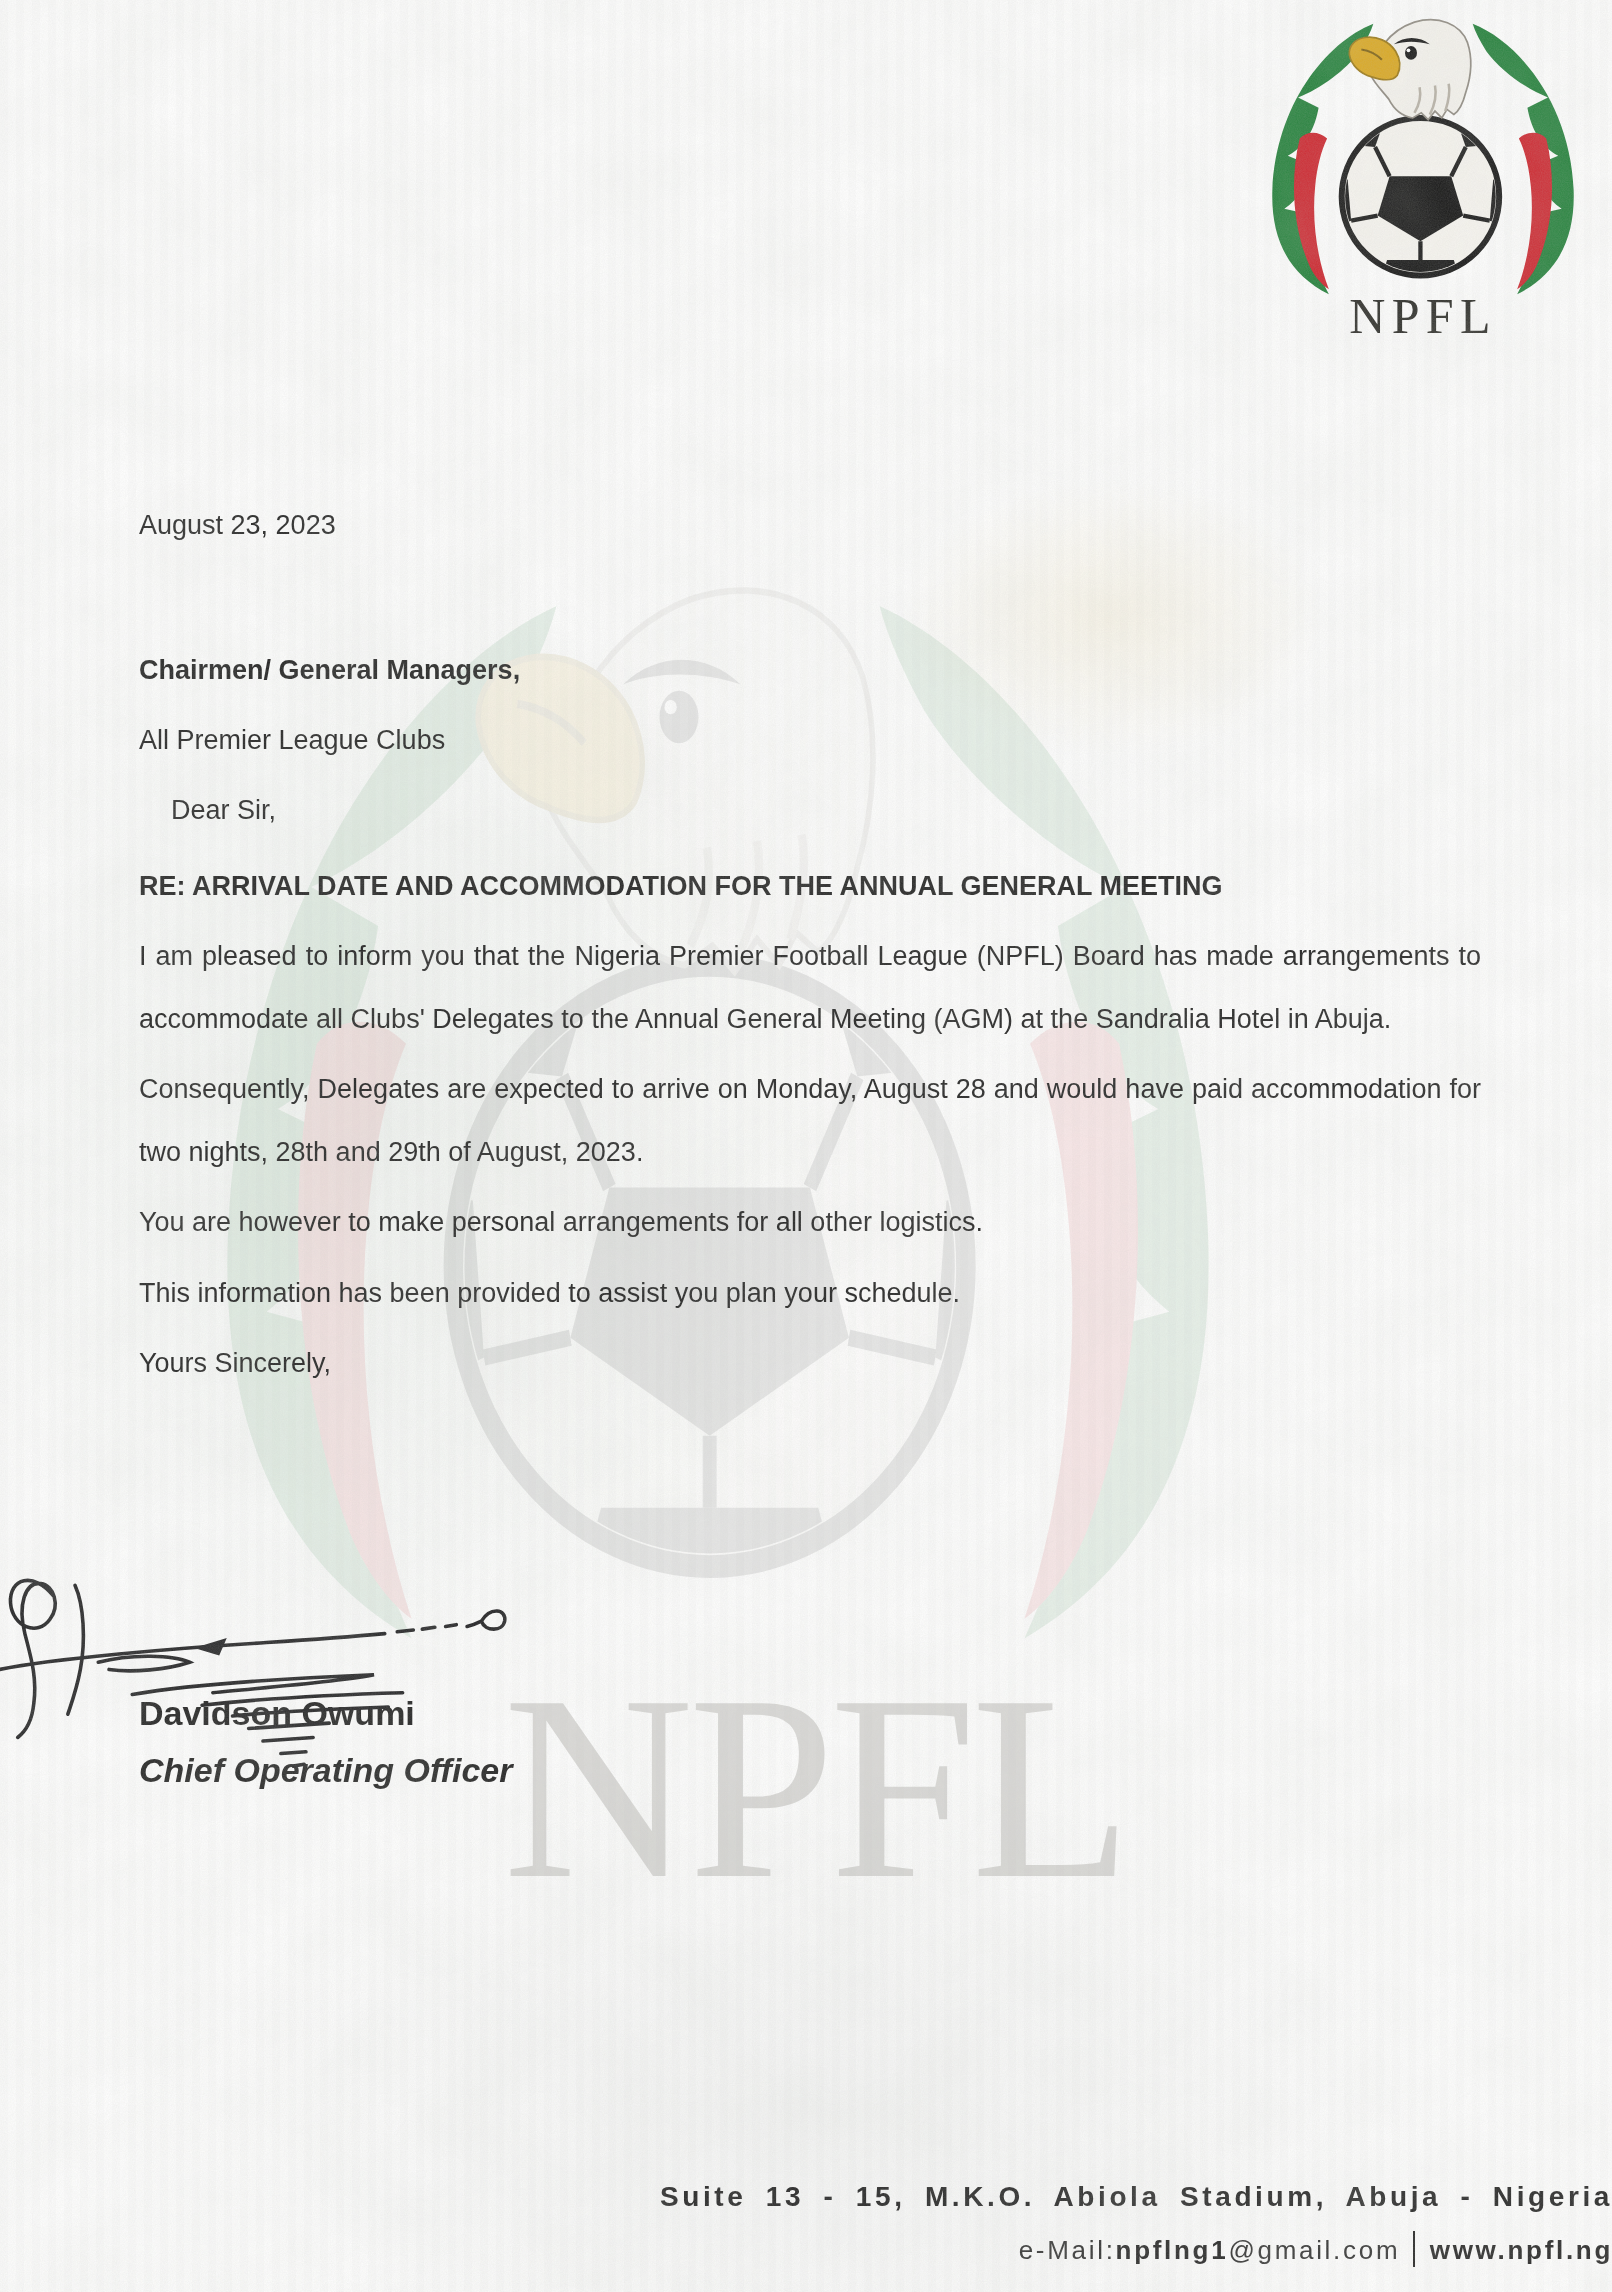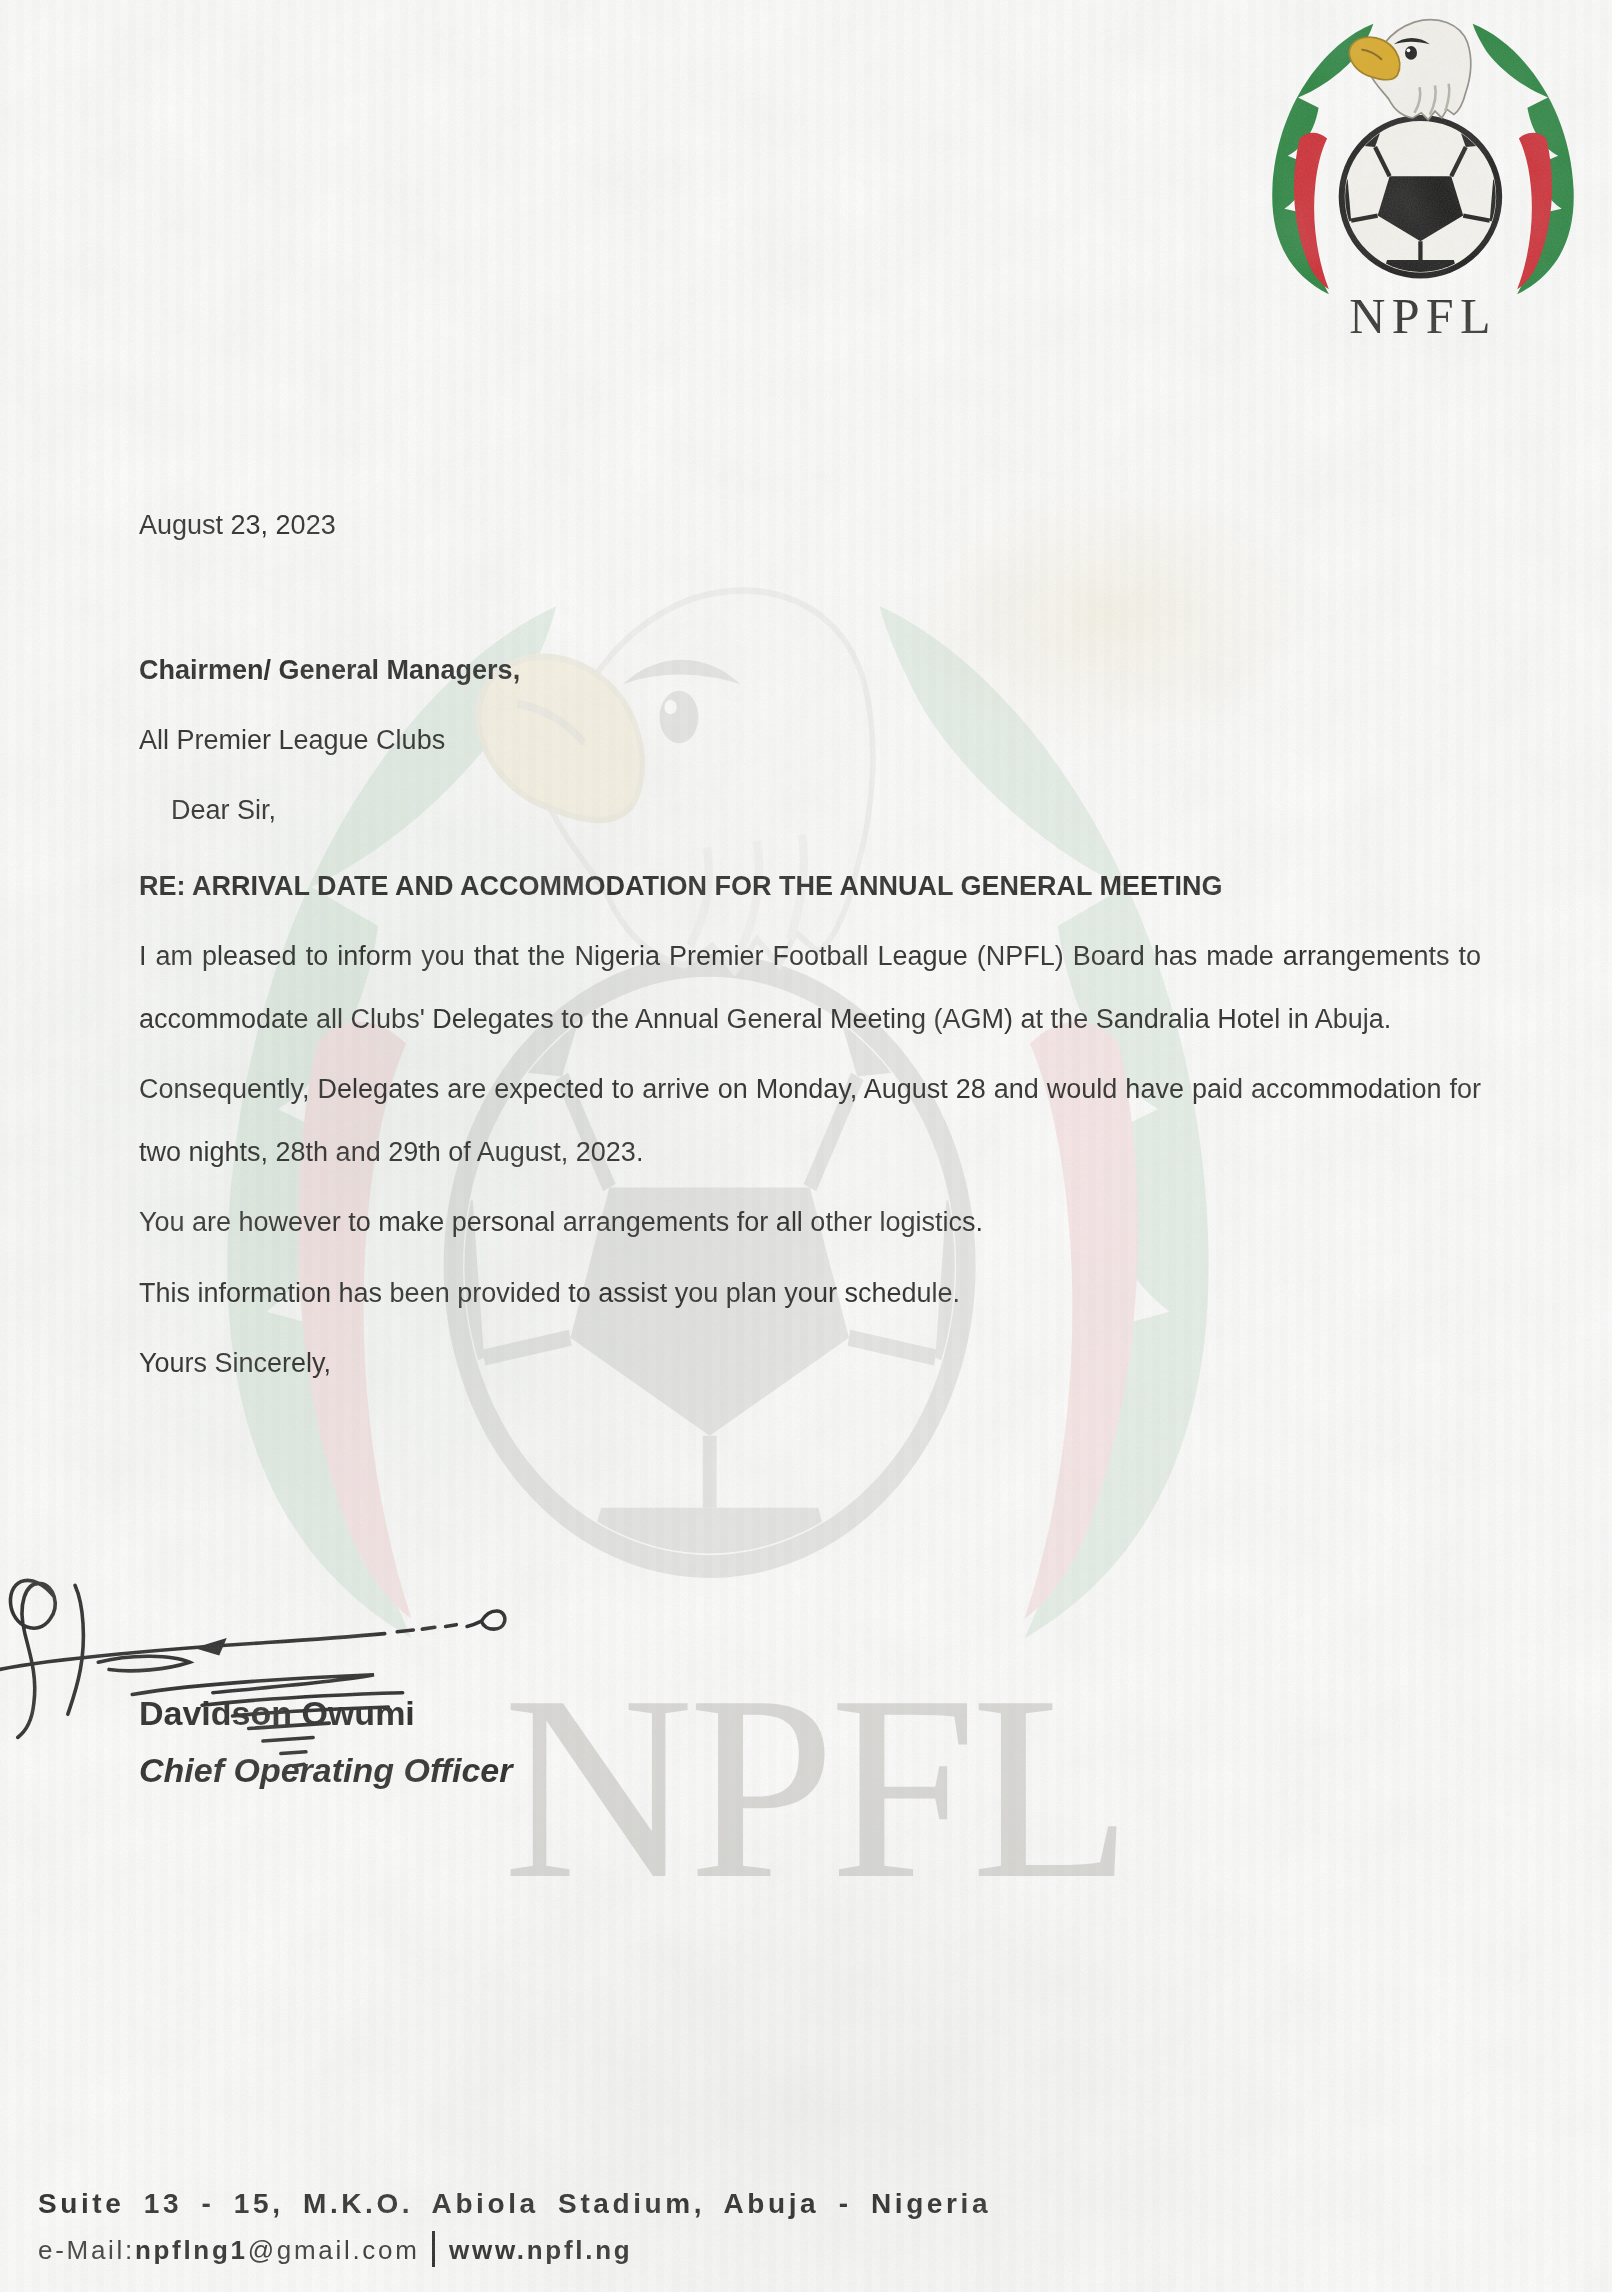--- a/index.html
+++ b/index.html
@@ -51,26 +51,26 @@
   .para{text-align:justify;}
   .salutation{margin-bottom:12.5px;margin-left:32px;}
 
   .signatory{position:absolute;left:139px;top:1685px;z-index:4;font-size:34px;line-height:57px;}
   .signatory .name{font-weight:bold;}
   .signatory .role{font-weight:bold;font-style:italic;}
 
   .signature{position:absolute;left:-1.8px;top:1569px;width:632px;height:208px;z-index:5;}
 
   
-  .footer{position:absolute;left:0;right:0;bottom:25px;padding-left:38px;text-align:left;z-index:4;color:#222;}
+  .footer{position:absolute;left:16px;right:0;bottom:25px;padding-left:38px;text-align:right;z-index:4;color:#222;}
   .footer .addr{
     font-size:28px;font-weight:bold;letter-spacing:3.6px;word-spacing:8px;line-height:36px;
   }
   .footer .contact{
-    font-size:26px;letter-spacing:2.7px;word-spacing:3.6px;line-height:36px;margin-top:9px;
+    font-size:26px;letter-spacing:2.7px;word-spacing:3.6px;line-height:36px;margin-top:16px;
   }
   .footer .lite{font-weight:400;color:#2e2e2e;}
   .footer .strong{font-weight:bold;}
   .vbar{display:inline-block;width:2.7px;height:36px;background:#1b1b1b;margin:0 14.3px 0 12.5px;vertical-align:-8px;}
 </style>
 </head>
 <body>
 
 <div class="page">
 

